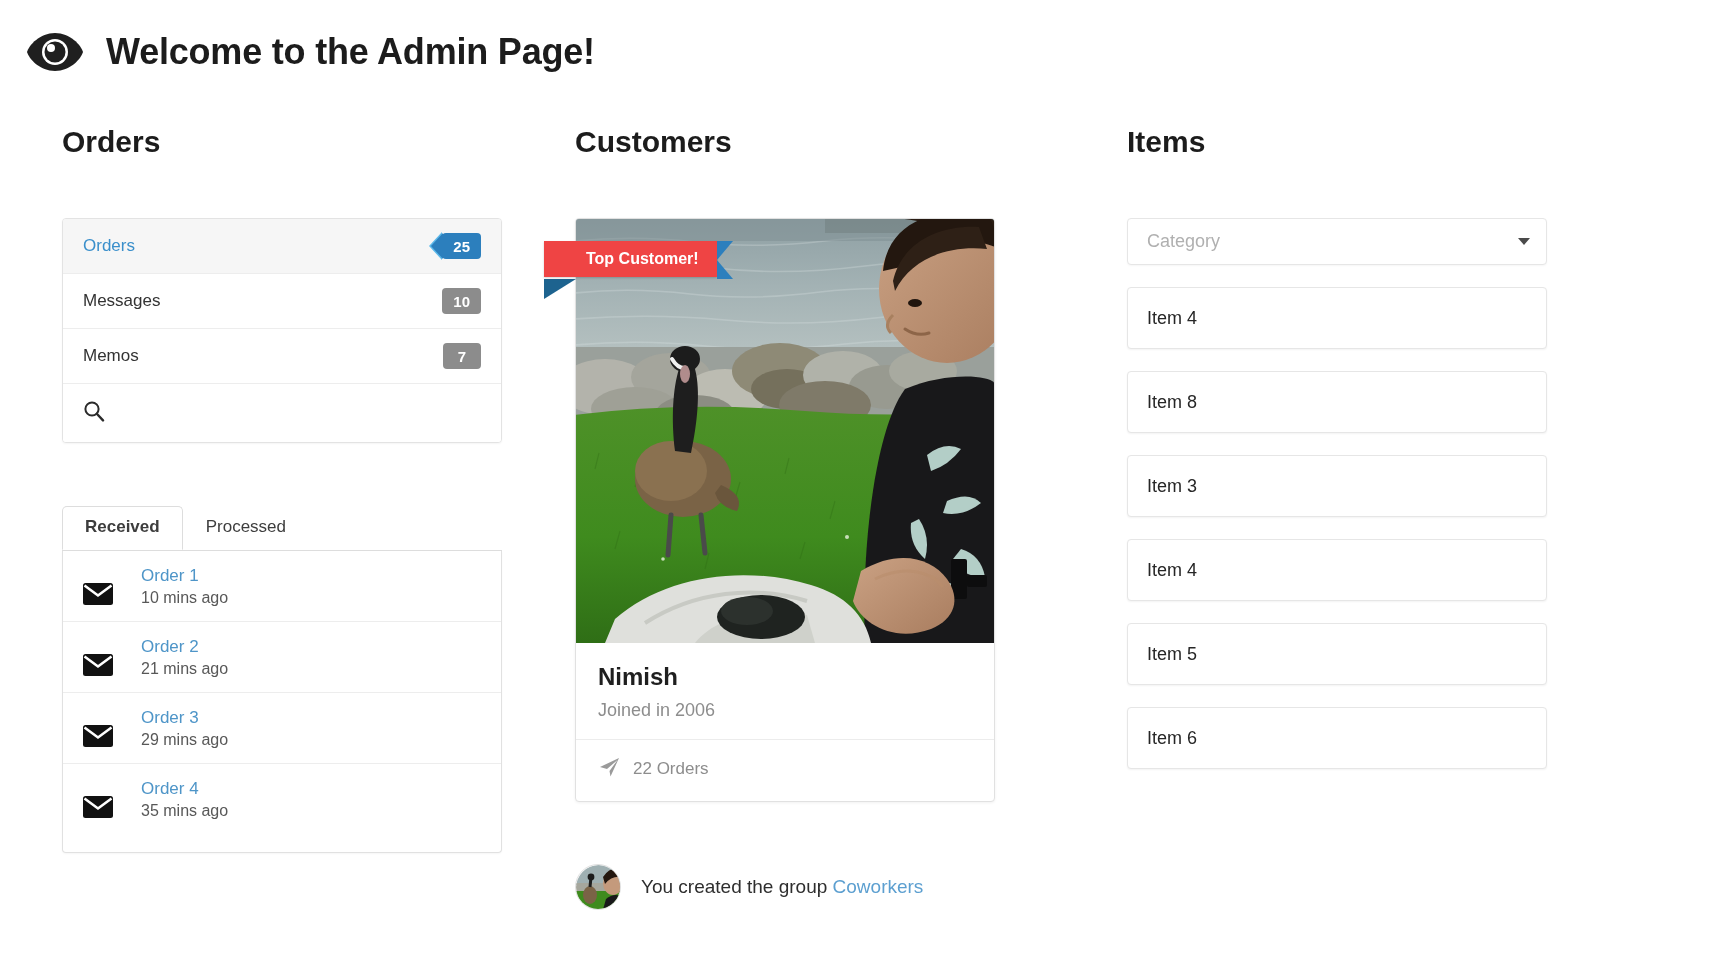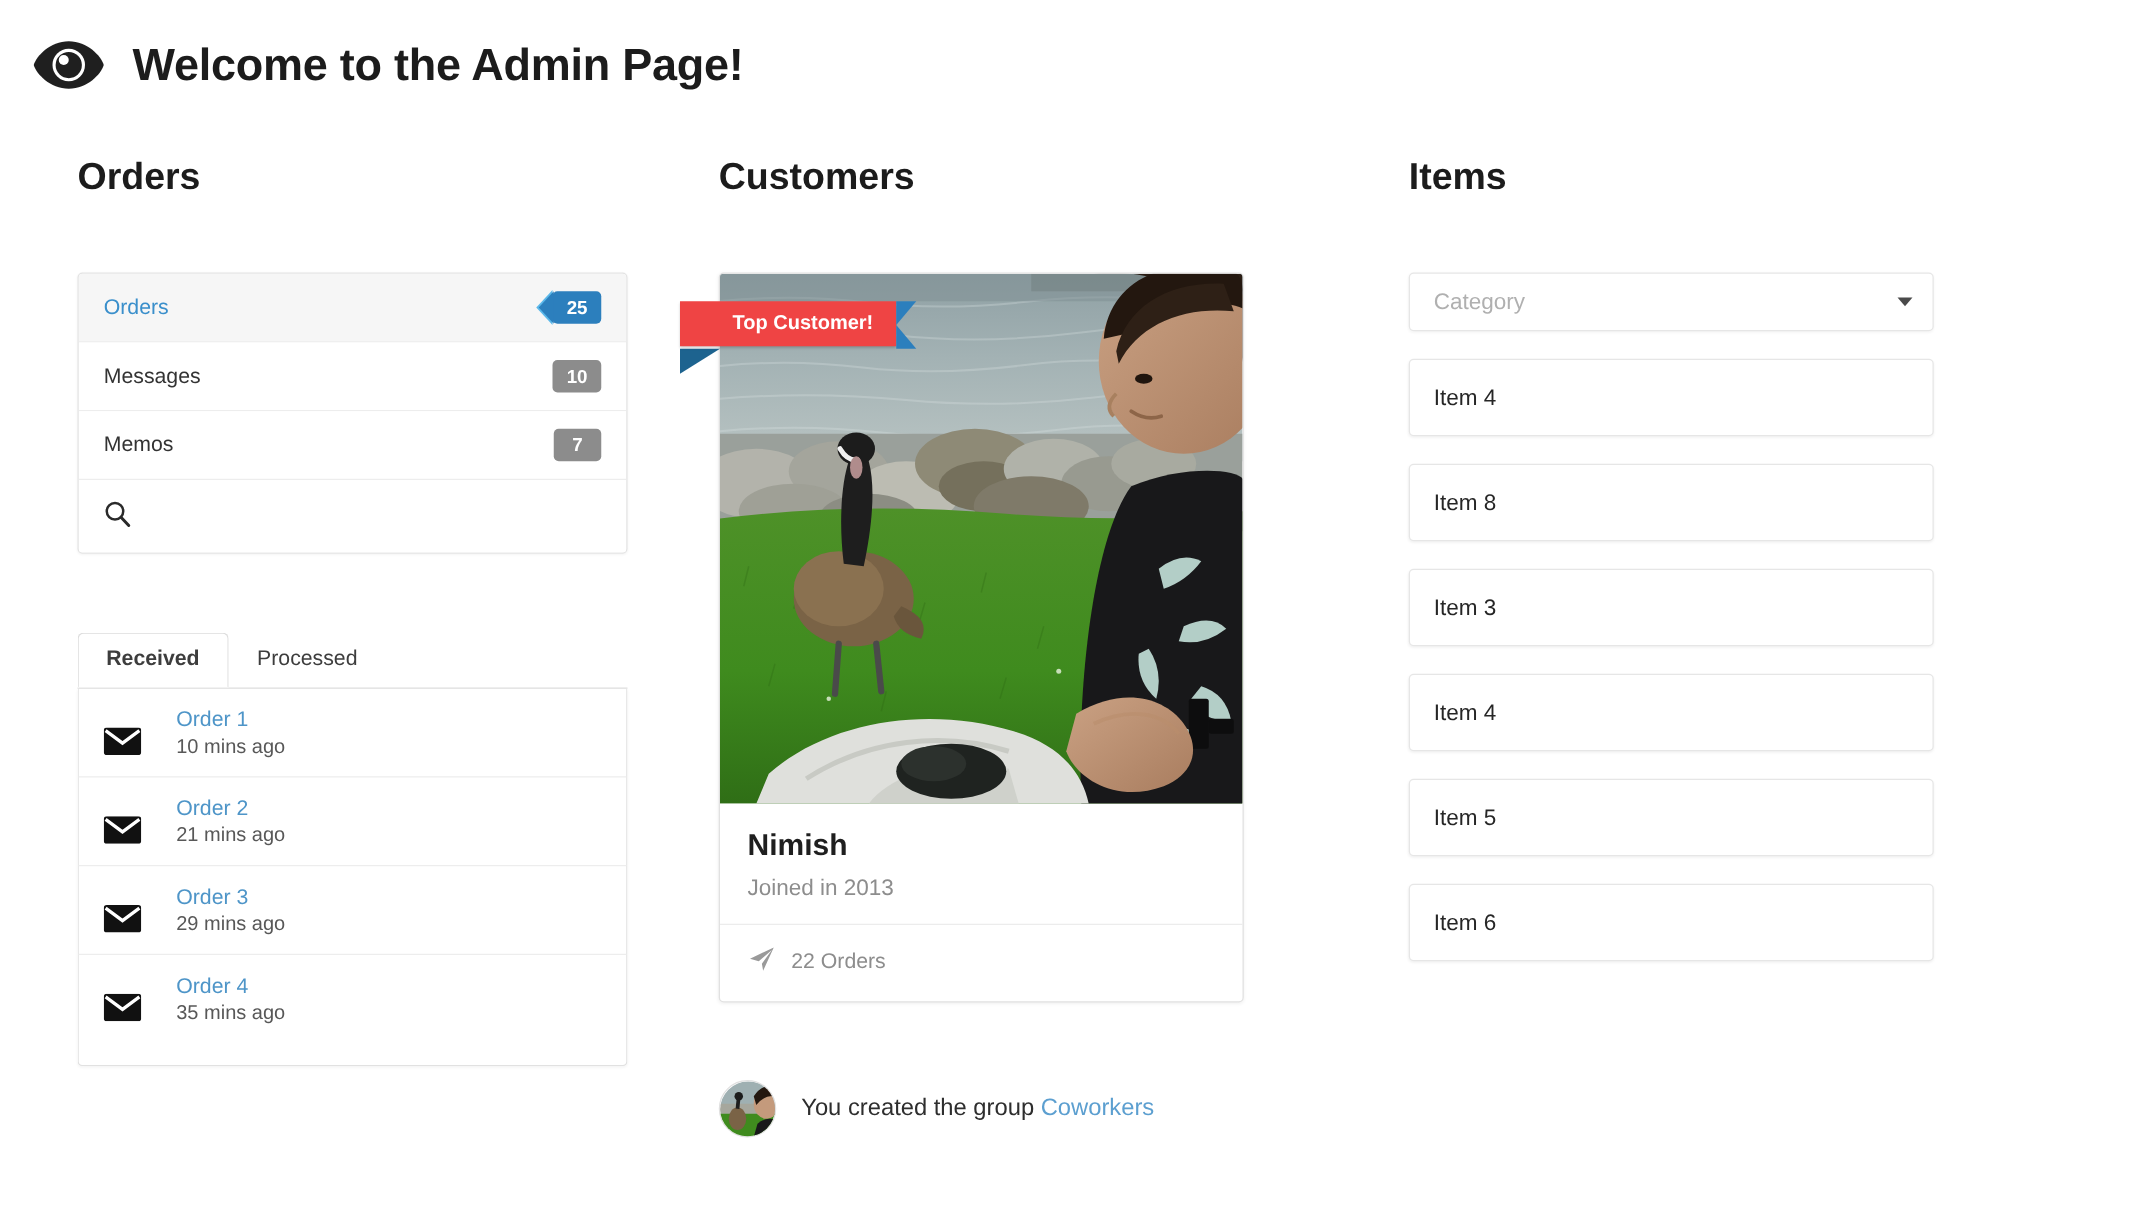--- a/index.html
+++ b/index.html
@@ -547,21 +547,21 @@
           <path d="M70 404 C120 372 180 366 232 382" stroke="#c8cac4" stroke-width="4" fill="none"></path>
           <path d="M120 424 C140 398 190 386 232 396 L240 424 Z" fill="#cfd1cb"></path>
 
           <ellipse cx="186" cy="398" rx="44" ry="22" fill="#1f2320"></ellipse>
           <ellipse cx="172" cy="392" rx="26" ry="14" fill="#2c312d"></ellipse>
         </svg>
       </div>
 
       <div class="customer-body">
         <div class="customer-name">Nimish</div>
-        <div class="customer-sub">Joined in 2013</div>
+        <div class="customer-sub">Joined in 2006</div>
       </div>
 
       <div class="customer-footer">
         <span>
           <svg width="22" height="22" viewBox="0 0 22 22">
             <path d="M21 2 L2 11 L9 13 L19.5 4 L11.5 15 L12.5 20.5 Z" fill="#9a9a9a"></path>
           </svg>
         </span>
         <span>22 Orders</span>
       </div>

